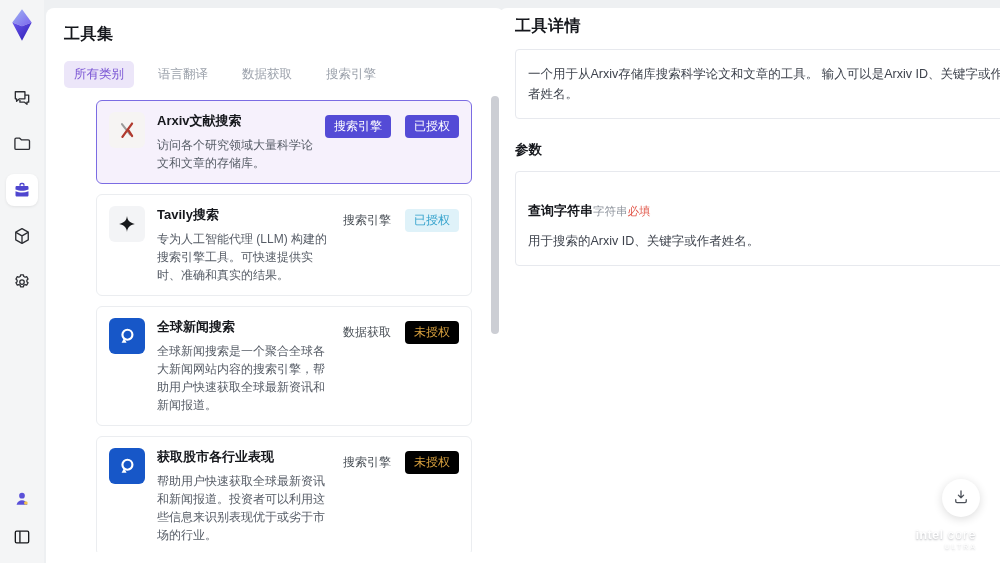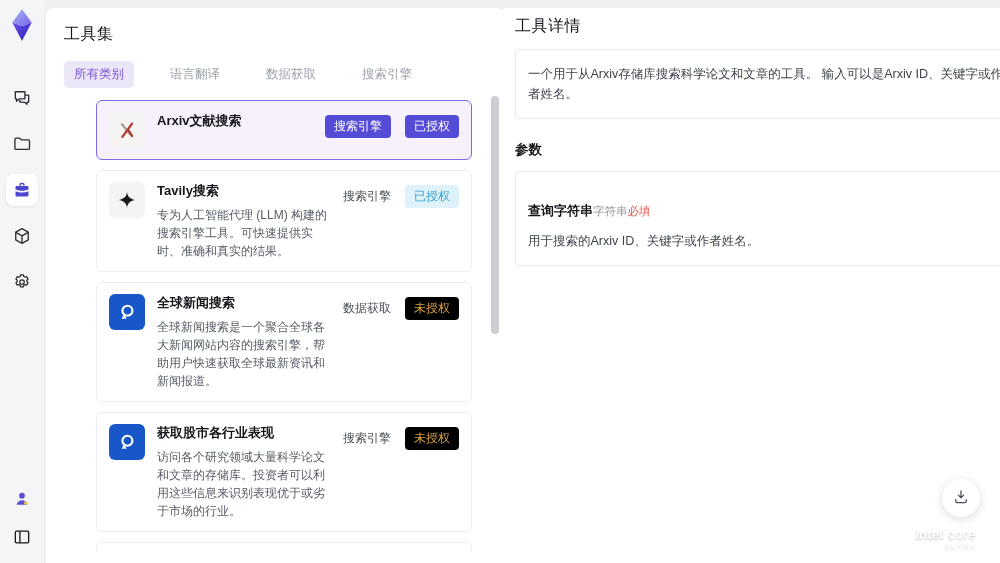--- a/index.html
+++ b/index.html
@@ -13,24 +13,24 @@
   .rail-btn { width:32px; height:32px; border:none; background:transparent; border-radius:8px; display:flex; align-items:center; justify-content:center; cursor:pointer; }
   .rail-btn svg { width:20px; height:20px; }
   .rail-btn.active { background:#ffffff; box-shadow:0 1px 3px rgba(0,0,0,.08); }
   .rail-bottom { margin-top:auto; display:flex; flex-direction:column; align-items:center; gap:6px; padding-bottom:10px; }
 
   
   .panel { position:absolute; top:8px; bottom:0; background:#fff; }
   .panel-left  { left:46px;  width:458px; border-radius:8px 8px 0 0; padding:16px 18px 0 18px; }
   .panel-right { left:499px; width:539px; border-radius:8px 0 0 0;  padding:8px 22px 0 16px; }
 
-  .page-title { font-size:16px; font-weight:normal; color:#15171c; letter-spacing:.5px; }
-
-  
-  .tabs { margin-top:16px; display:flex; gap:26px; }
+  .page-title { font-size:16px; font-weight:bold; color:#15171c; letter-spacing:.5px; }
+
+  
+  .tabs { margin-top:16px; display:flex; gap:14px; }
   .tab { border:none; background:transparent; font-size:12.5px; color:#9ba1ab; padding:5px 10px; border-radius:5px; cursor:pointer; font-family:inherit; }
   .tab.active { background:#ece6f9; color:#7a55d4; }
 
   
   .tool-list { margin-top:12px; height:452px; overflow:hidden; padding-right:14px;margin-left:32px; }
   .tool-card { display:flex; gap:12px; padding:11px 12px; border:1px solid #ebedf0; border-radius:6px; margin-bottom:10px; background:#fff; cursor:pointer; }
   .tool-card.selected { border:1.5px solid #7b6ce3; background:#f6f1fc; }
   .tool-icon { width:36px; height:36px; flex:none; border-radius:6px; background:#f3f4f6; display:flex; align-items:center; justify-content:center; overflow:hidden; }
   .tool-icon.ic-q-logo { background:#1757c8; }
   .tool-icon.ic-arxiv-logo { background:#f6f4f3; }
@@ -145,20 +145,21 @@
   <div class="tool-card selected">
     <span class="tool-icon ic-arxiv-logo">
           <svg width="22" height="22" viewBox="0 0 24 24" fill="none" stroke-linecap="round">
             <path d="M6.5 5.5l9 11.5" stroke="#9a9a9a" stroke-width="2.2"></path>
             <path d="M17.5 5L7 19.5" stroke="#b13a2f" stroke-width="2.5"></path>
             <path d="M13.8 12.8l3.7 5.7" stroke="#b13a2f" stroke-width="2.5"></path>
           </svg>
         </span>
     <div class="tool-main">
       <div class="tool-title">Arxiv文献搜索</div>
+      <div class="tool-desc">访问各个研究领域大量科学论文和文章的存储库。</div>
     </div>
     <div class="tool-badges">
       <span class="badge solid">搜索引擎</span>
       <span class="badge solid">已授权</span>
     </div>
   </div>
 
   <div class="tool-card">
     <span class="tool-icon ic-sparkle">
           <svg width="20" height="20" viewBox="0 0 24 24">
@@ -194,21 +195,21 @@
 
   <div class="tool-card">
     <span class="tool-icon ic-q-logo">
           <svg width="20" height="20" viewBox="0 0 24 24">
             <circle cx="12.5" cy="10.5" r="6" fill="none" stroke="#fff" stroke-width="2.6"></circle>
             <path d="M8.5 14.5L5.5 20h6z" fill="#fff"></path>
           </svg>
         </span>
     <div class="tool-main">
       <div class="tool-title">获取股市各行业表现</div>
-      <div class="tool-desc">访问各个研究领域大量科学论文和文章的存储库。投资者可以利用这些信息来识别表现优于或劣于市场的行业。</div>
+      <div class="tool-desc">帮助用户快速获取全球最新资讯和新闻报道。投资者可以利用这些信息来识别表现优于或劣于市场的行业。</div>
     </div>
     <div class="tool-badges">
       <span class="badge plain">搜索引擎</span>
       <span class="badge yellow">未授权</span>
     </div>
   </div>
 
   <div class="tool-card">
     <span class="tool-icon ic-q-logo">
           <svg width="20" height="20" viewBox="0 0 24 24">

